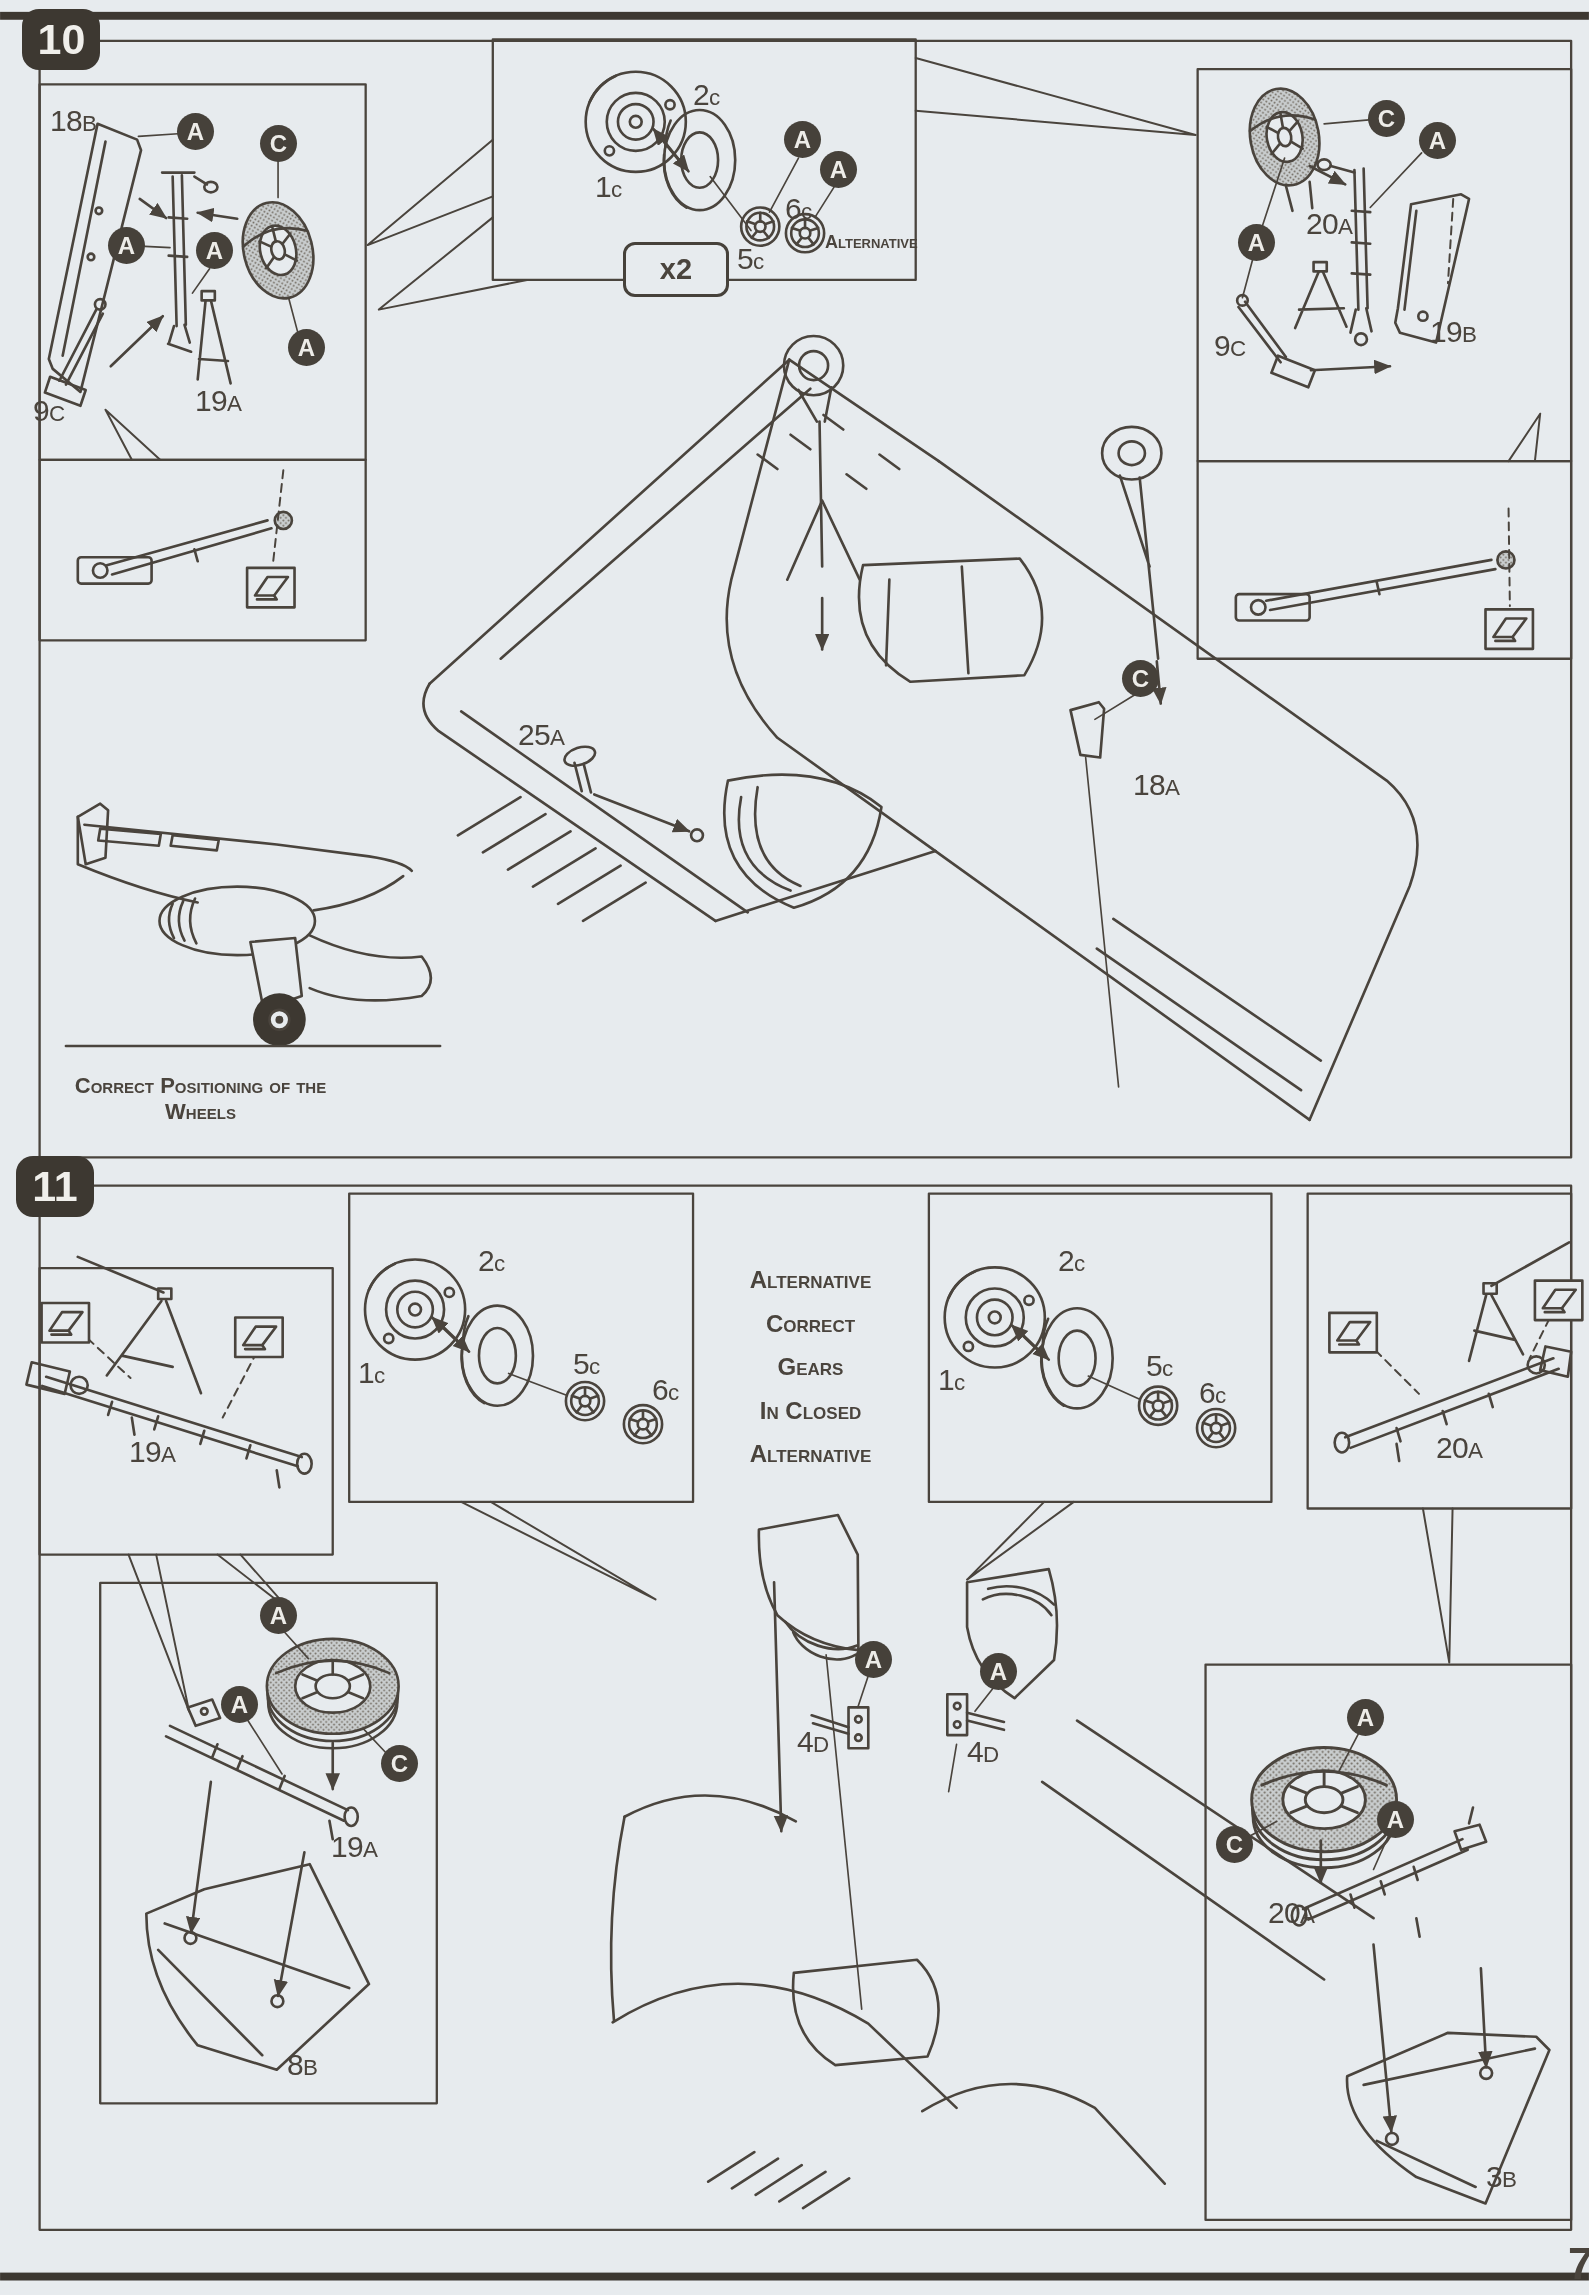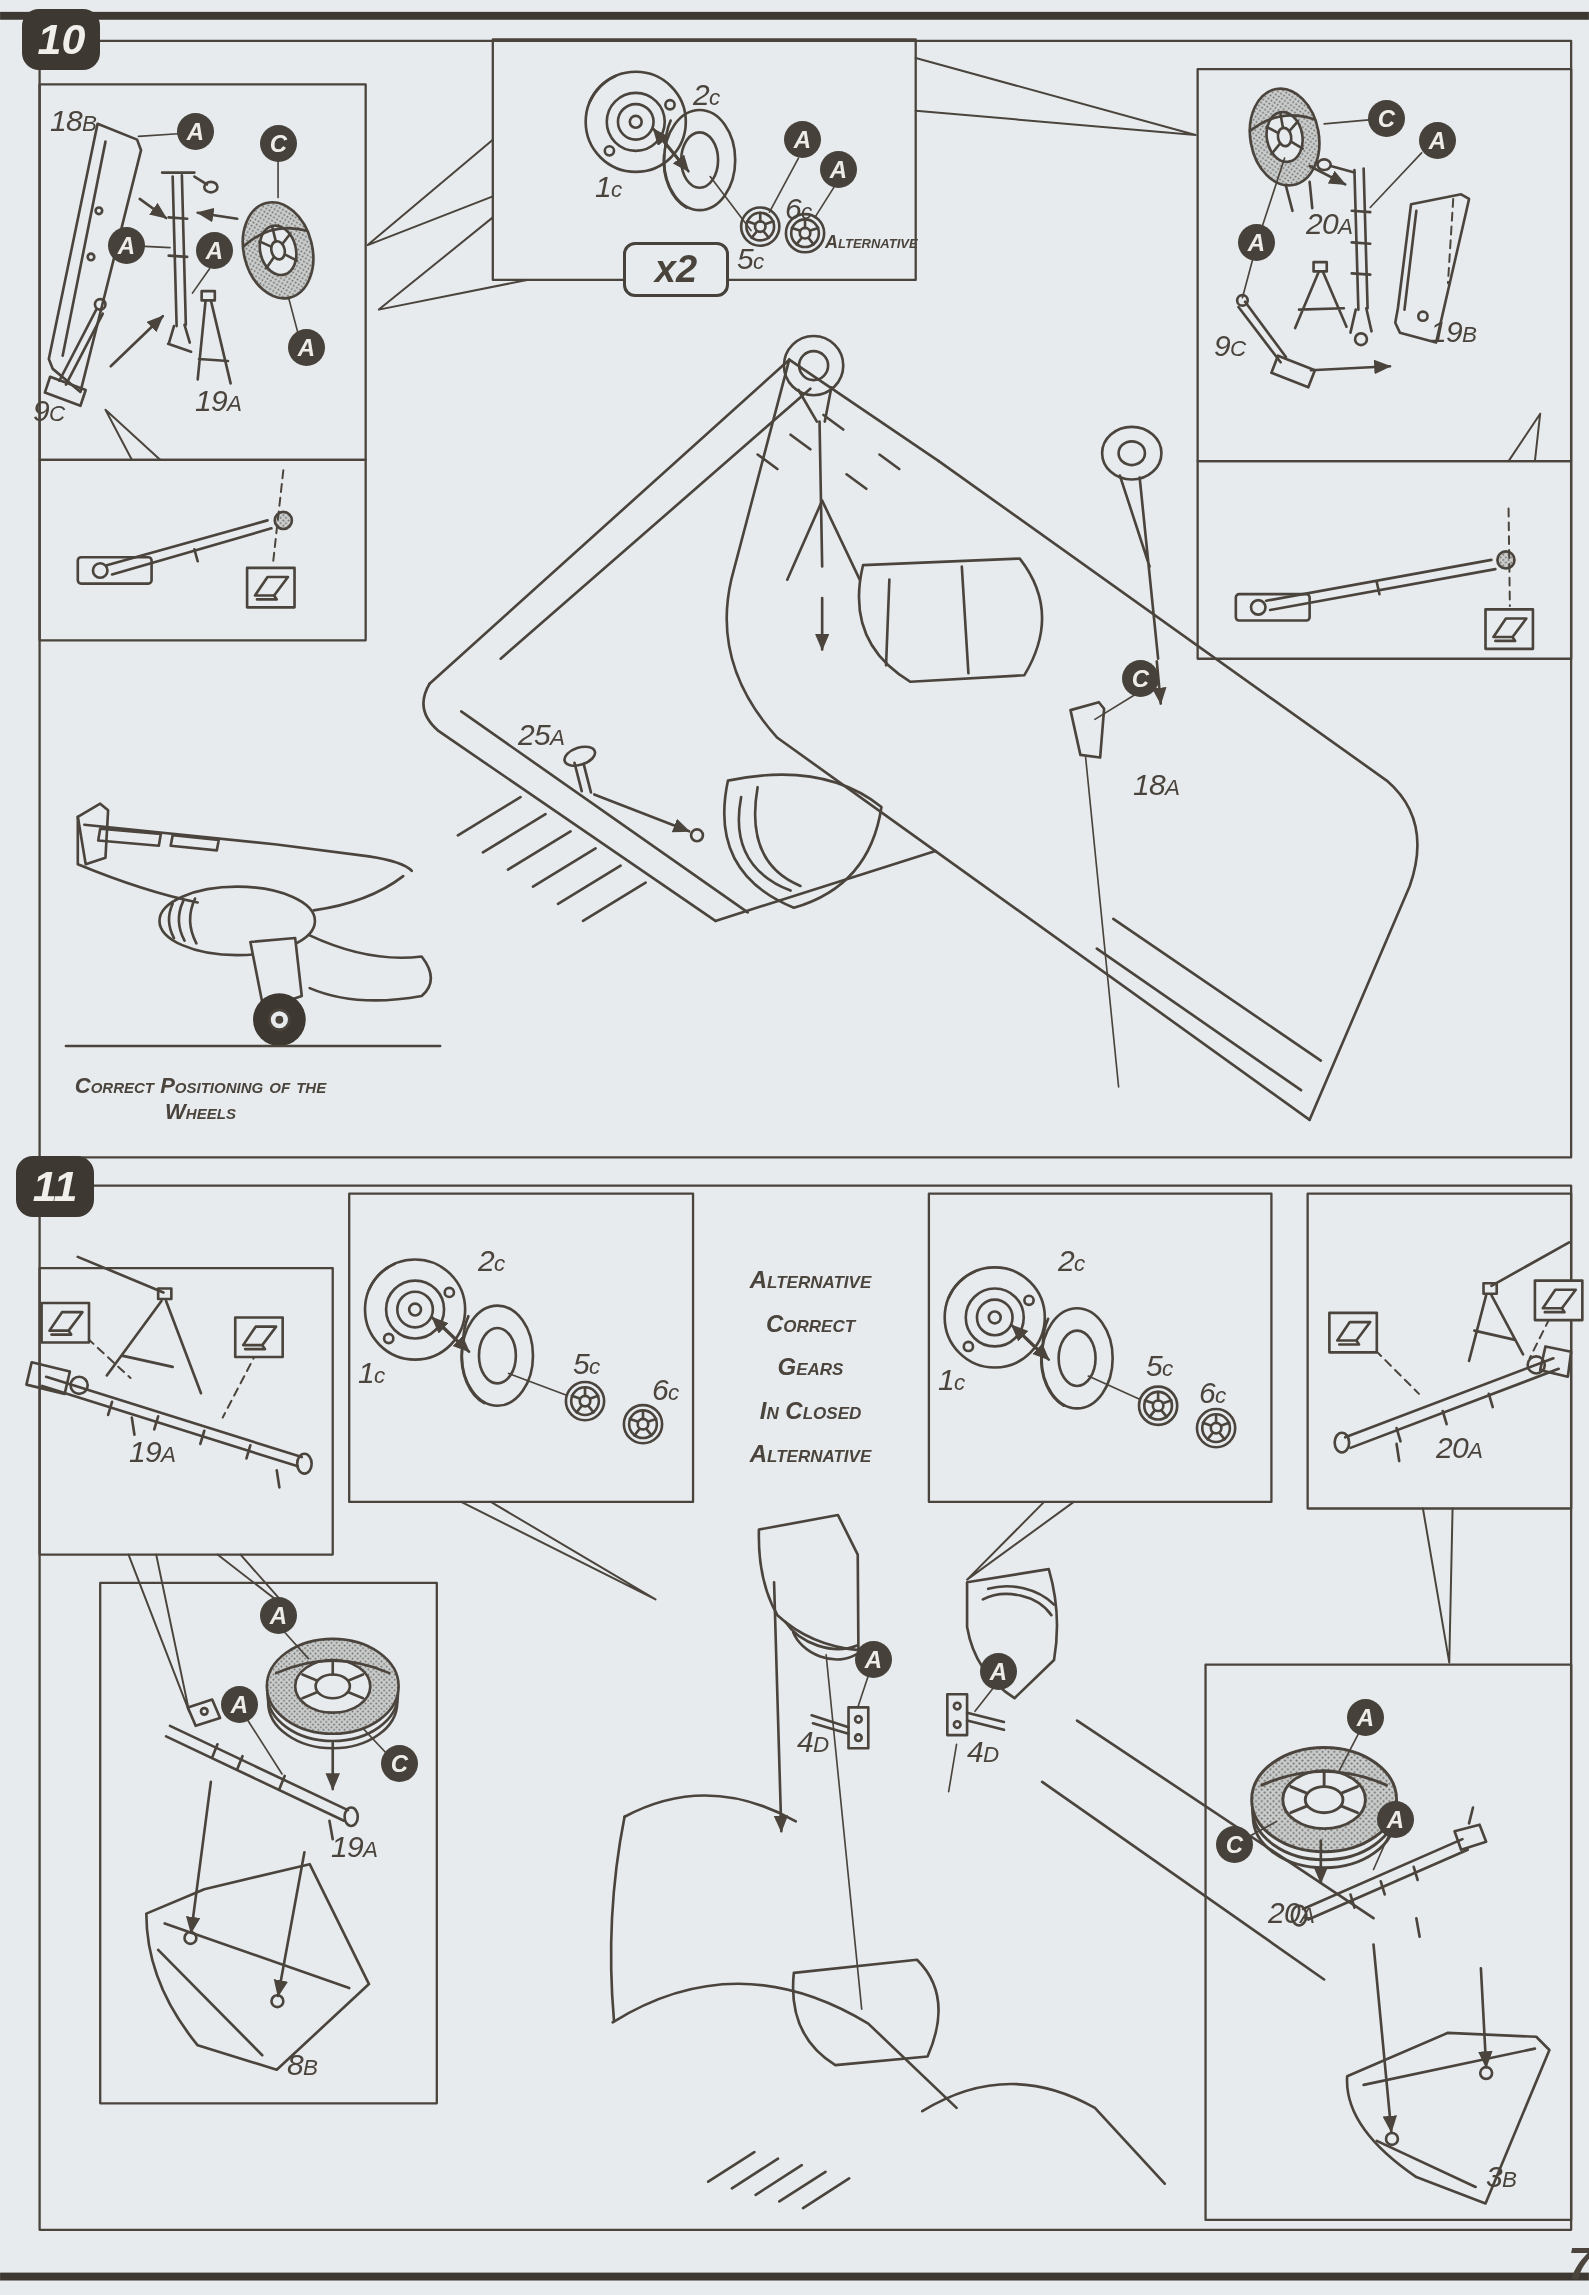--- a/index.html
+++ b/index.html
@@ -1,37 +1,37 @@
 <!DOCTYPE html>
 <html style="font-size:10.5px"><head>
 <meta charset="utf-8">
 <style>
   html,body{margin:0;padding:0;background:#e7ebee;}
   .page{position:relative;width:1589px;height:2295px;background:#e7ebee;overflow:hidden;
-        font-family:"Liberation Sans",sans-serif;color:#4a443d;font-style:italic;}
+        font-family:"Liberation Sans",sans-serif;color:#4a443d;}
   svg.art{position:absolute;left:0;top:0;}
   svg.art line,svg.art path,svg.art rect,svg.art circle,svg.art ellipse,svg.art polygon,svg.art polyline{
         stroke:#4a443d;fill:none;stroke-width:4;stroke-linecap:round;stroke-linejoin:round;}
   svg.art .frames *{stroke-width:3.5;}
   svg.art .thin *{stroke-width:2.5;}
   svg.art .wedge *{stroke-width:3;}
   svg.art .dash *{stroke-dasharray:12 9;stroke-width:3;}
   .lbl{position:absolute;white-space:nowrap;letter-spacing:-0.7px;}
   .lbl .n{font-size:30px;}
   .lbl .s{font-size:22.4px;}
   .mk{position:absolute;width:37px;height:37px;border-radius:50%;background:#46413a;color:#edece8;
       display:flex;align-items:center;justify-content:center;font-size:24px;font-weight:700;}
   .badge{position:absolute;width:78px;height:61px;background:#3d3831;border-radius:17px;color:#f0efeb;
       display:flex;align-items:center;justify-content:center;font-size:43px;font-weight:700;}
   .sc{font-variant:small-caps;font-weight:700;}
   .caption{position:absolute;left:72px;top:1073px;width:257px;text-align:center;font-size:22px;}
   .note-line{position:absolute;left:692px;width:237px;text-align:center;font-size:24px;}
   .alt{position:absolute;left:825px;top:232px;font-size:18px;}
   .qty{position:absolute;left:623px;top:242px;width:100px;height:49px;border:3.3px solid #46413a;
-      border-radius:12px;display:flex;align-items:center;justify-content:center;font-size:38px;font-weight:700;background:#e7ebee;}
+      border-radius:12px;display:flex;align-items:center;justify-content:center;font-size:29px;font-weight:700;background:#e7ebee;}
   .pagenum{position:absolute;left:1568px;top:2238px;font-size:45px;font-weight:700;}
 </style>
 </head>
 <body>
 
 <div class="page">
 
 <svg class="art" width="1589" height="2295" viewBox="0 0 2412 3484">
 <defs>
   <pattern id="ht" width="8" height="8" patternUnits="userSpaceOnUse">

